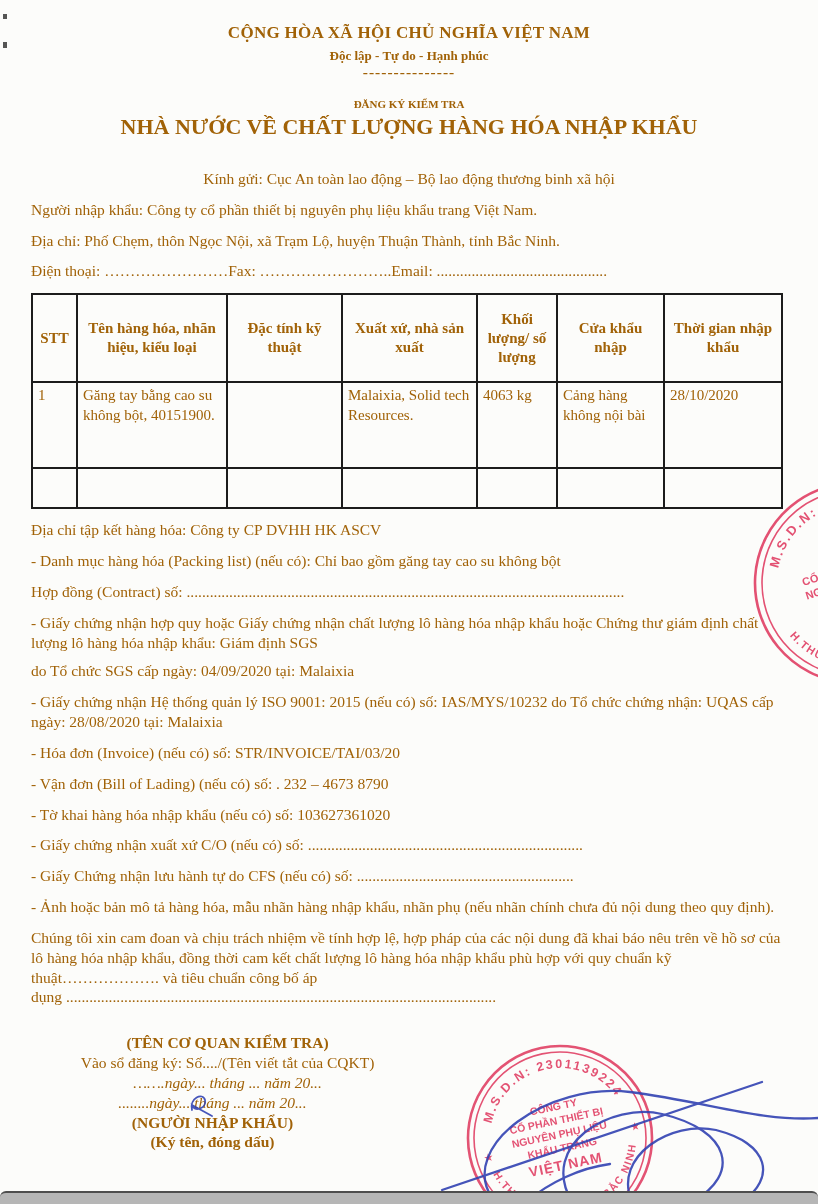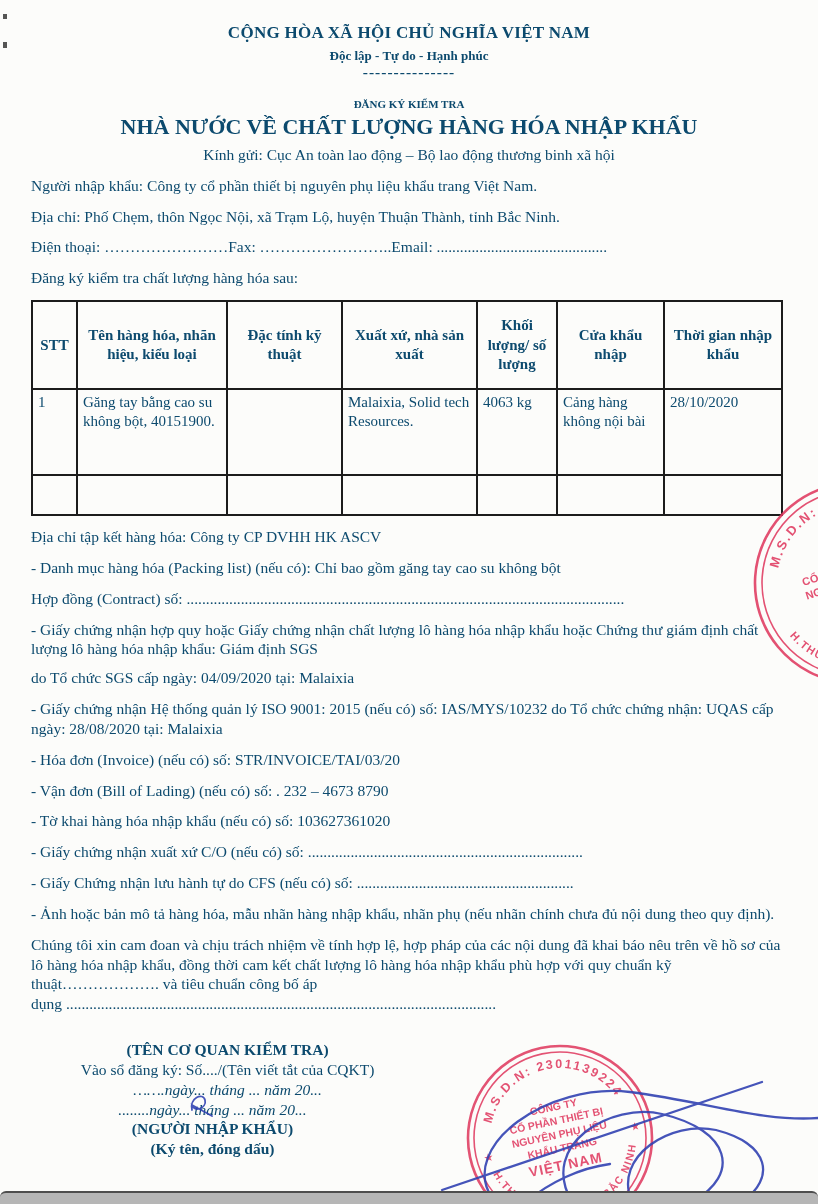--- a/index.html
+++ b/index.html
@@ -1,27 +1,27 @@
 <!DOCTYPE html>
 <html><head>
 <meta charset="utf-8">
 <style>
   html,body{margin:0;padding:0;}
   body{width:818px;height:1204px;overflow:hidden;background:#e9e9e9;}
   .sheet{position:relative;width:818px;height:1204px;background:#fcfcfa;overflow:hidden;
-         font-family:"Liberation Serif","DejaVu Serif",serif;color:#0c4a6e;}
+         font-family:"Liberation Serif","DejaVu Serif",serif;color:#a16207;}
   .doc{position:absolute;left:31px;top:14px;width:756px;font-size:15.5px;line-height:1.28;}
   .center{text-align:center;}
   .it{font-style:italic;}
   .country{font-size:17px;font-weight:700;margin-top:8px;letter-spacing:.3px;}
   .motto{font-size:13px;font-weight:700;margin-top:4px;}
   .divider{font-weight:700;letter-spacing:1px;line-height:.8;margin-top:2px;}
   .doc-title1{font-size:11px;font-weight:700;margin-top:18px;}
   .doc-title2{font-size:22px;font-weight:700;margin-top:2px;}
-  .recipient{margin-top:4px;}
+  .recipient{margin-top:28px;}
   .para{margin-top:11px;}
   .para.tight{margin-top:9px;}
   table.goods{border-collapse:collapse;table-layout:fixed;width:750px;margin-top:12px;}
   table.goods th,table.goods td{border:2px solid #1c1c1c;padding:3px 5px;vertical-align:top;
          font-size:15px;overflow:hidden;}
   table.goods th{font-weight:700;text-align:center;vertical-align:middle;height:80px;}
   table.goods tr.r1 td{height:78px;}
   table.goods tr.r2 td{height:32px;}
   .sig-row{display:flex;margin-top:26px;flex-direction:column;}
   .sig-left{width:52%;text-align:center;font-size:15.5px;position:relative;}
@@ -56,21 +56,20 @@
     <div class="center divider">---------------</div>
 
     <div class="center doc-title1">ĐĂNG KÝ KIỂM TRA</div>
     <div class="center doc-title2">NHÀ NƯỚC VỀ CHẤT LƯỢNG HÀNG HÓA NHẬP KHẨU</div>
 
     <div class="center recipient">Kính gửi: Cục An toàn lao động – Bộ lao động thương binh xã hội</div>
 
     <div class="para">Người nhập khẩu: Công ty cổ phần thiết bị nguyên phụ liệu khẩu trang Việt Nam.</div>
     <div class="para">Địa chỉ: Phố Chẹm, thôn Ngọc Nội, xã Trạm Lộ, huyện Thuận Thành, tỉnh Bắc Ninh.</div>
     <div class="para">Điện thoại: ……………………Fax: ……………………..Email: ............................................</div>
-    <div class="para">Đăng ký kiểm tra chất lượng hàng hóa sau:</div>
 
     <table class="goods">
       <colgroup>
         <col style="width:45px">
           <col style="width:150px">
           <col style="width:115px">
         <col style="width:135px">
           <col style="width:80px">
           <col style="width:107px">
           <col style="width:118px">

